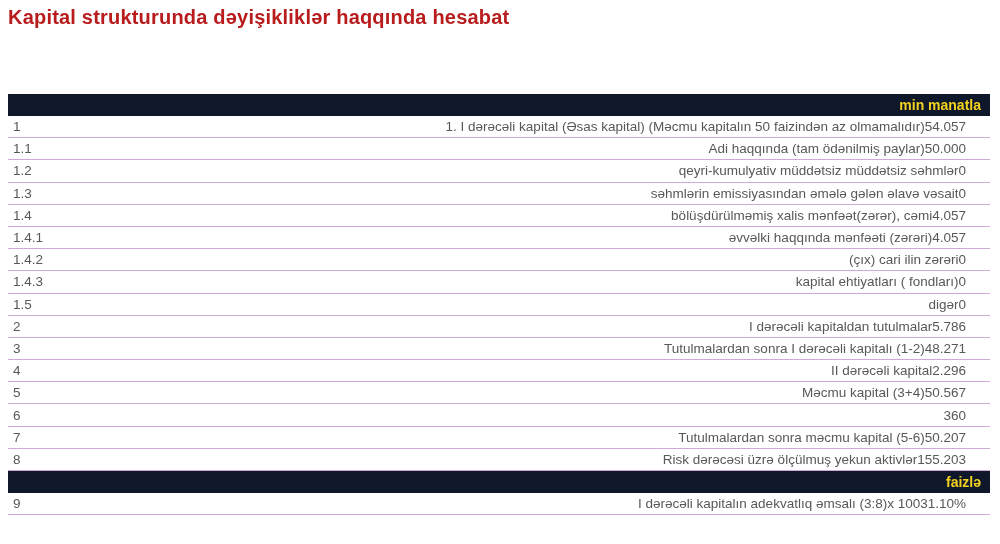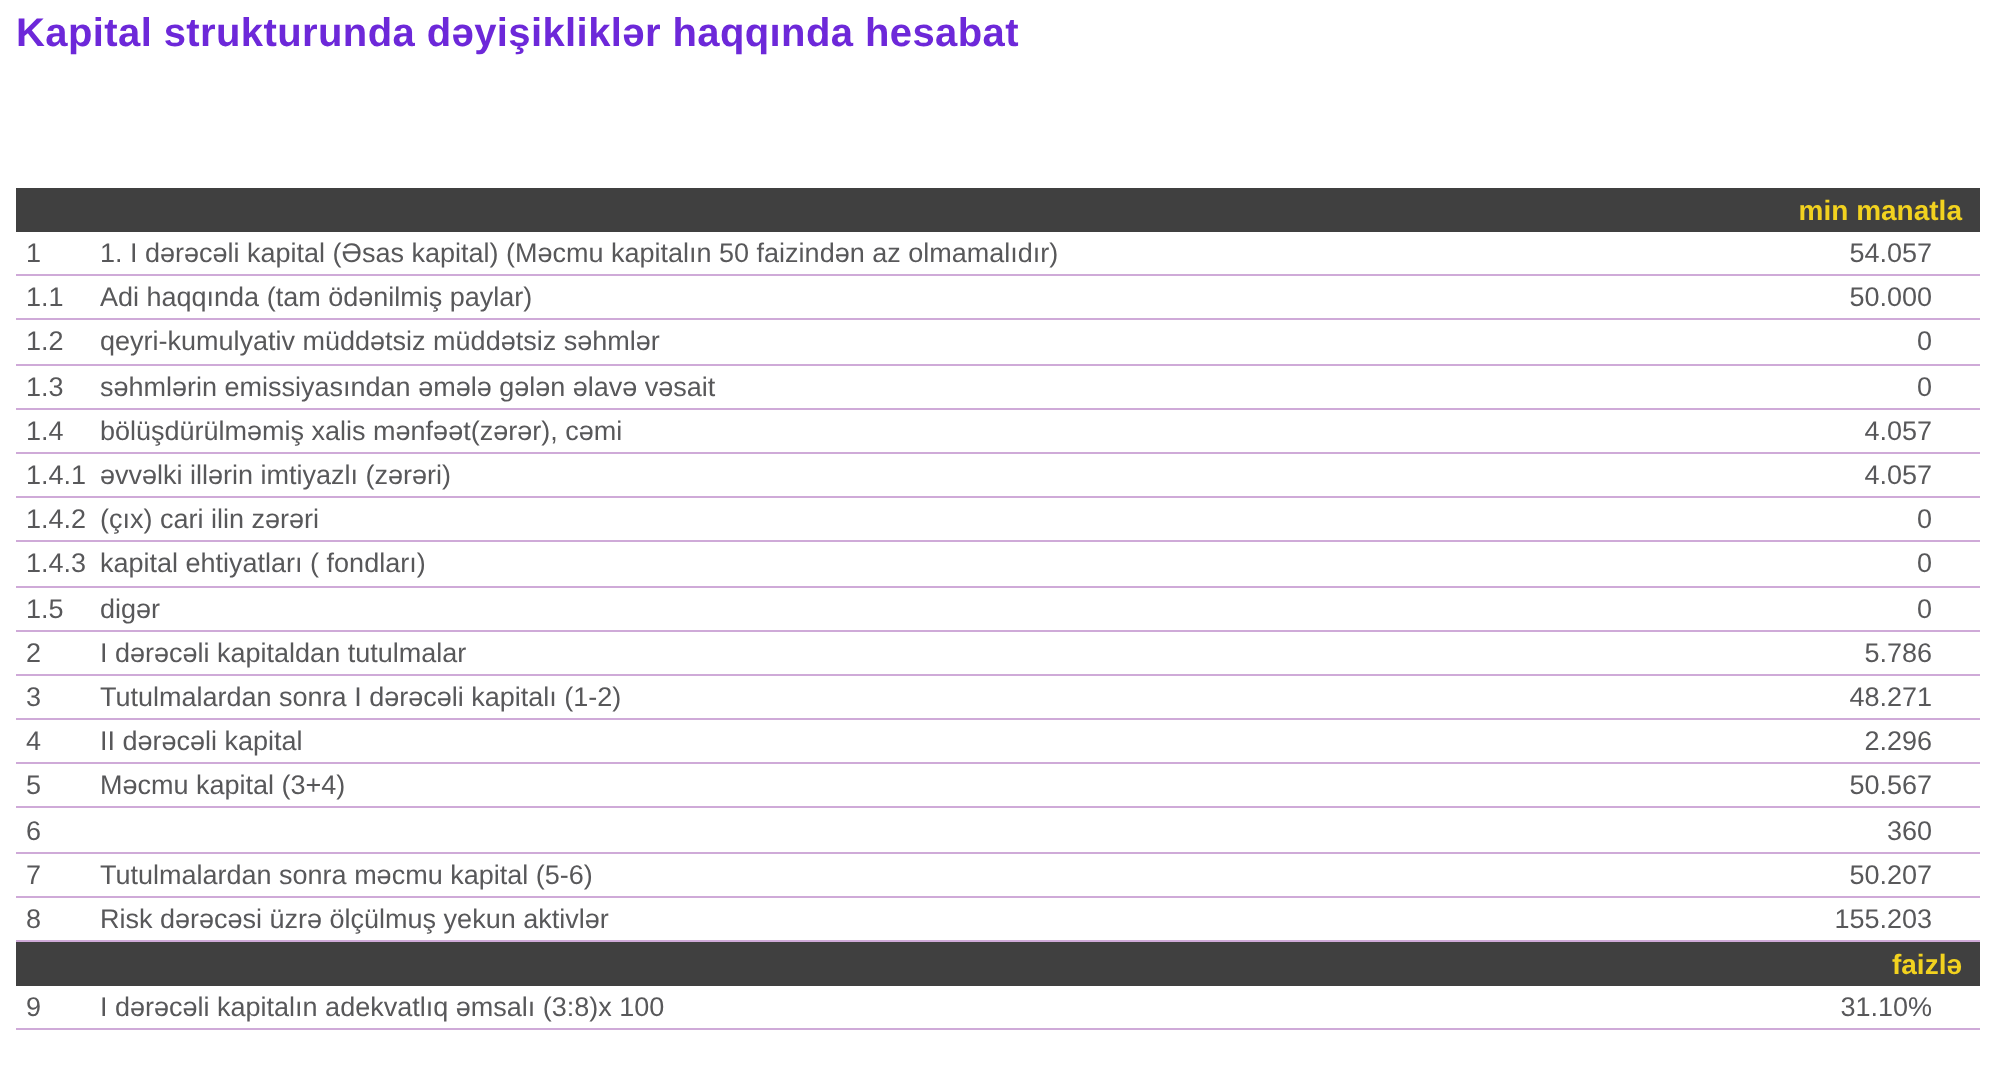--- a/index.html
+++ b/index.html
@@ -9,30 +9,30 @@
     position: relative;
     font-family: "Liberation Sans", sans-serif;
     overflow: hidden;
   }
   .page-title {
     position: absolute;
     left: 8px; top: 6px;
     font-size: 20px;
     font-weight: bold;
     letter-spacing: 0.2px;
-    color: #6d28d9;
+    color: #b91c1c;
   }
   .capital-table {
     position: absolute;
     left: 8px; top: 94px;
     width: 982px;
   }
   .unit-banner {
     height: 22px;
-    background: #404040;
+    background: #0f172a;
     color: #f2d21f;
     font-size: 14px;
     font-weight: bold;
     display: flex;
     align-items: center;
     justify-content: flex-end;
     padding-right: 9px;
   }
   .t-row {
     display: flex;
@@ -44,20 +44,21 @@
   }
   .c-no {
     flex: none;
     width: 42px;
     padding-left: 5px;
   }
   .c-label {
     flex: 1 1 auto;
     white-space: nowrap;
     overflow: hidden;
+    text-align: right;
   }
   .c-val {
     flex: none;
     margin-left: auto;
     padding-right: 24px;
     text-align: right;
   }
 </style>
 </head>
 <body>
@@ -92,21 +93,21 @@
         <div class="c-label">səhmlərin emissiyasından əmələ gələn əlavə vəsait</div>
         <div class="c-val">0</div>
       </div>
       <div class="t-row">
         <div class="c-no">1.4</div>
         <div class="c-label">bölüşdürülməmiş xalis mənfəət(zərər), cəmi</div>
         <div class="c-val">4.057</div>
       </div>
       <div class="t-row">
         <div class="c-no">1.4.1</div>
-        <div class="c-label">əvvəlki illərin imtiyazlı (zərəri)</div>
+        <div class="c-label">əvvəlki haqqında mənfəəti (zərəri)</div>
         <div class="c-val">4.057</div>
       </div>
       <div class="t-row">
         <div class="c-no">1.4.2</div>
         <div class="c-label">(çıx) cari ilin zərəri</div>
         <div class="c-val">0</div>
       </div>
       <div class="t-row">
         <div class="c-no">1.4.3</div>
         <div class="c-label">kapital ehtiyatları ( fondları)</div>

